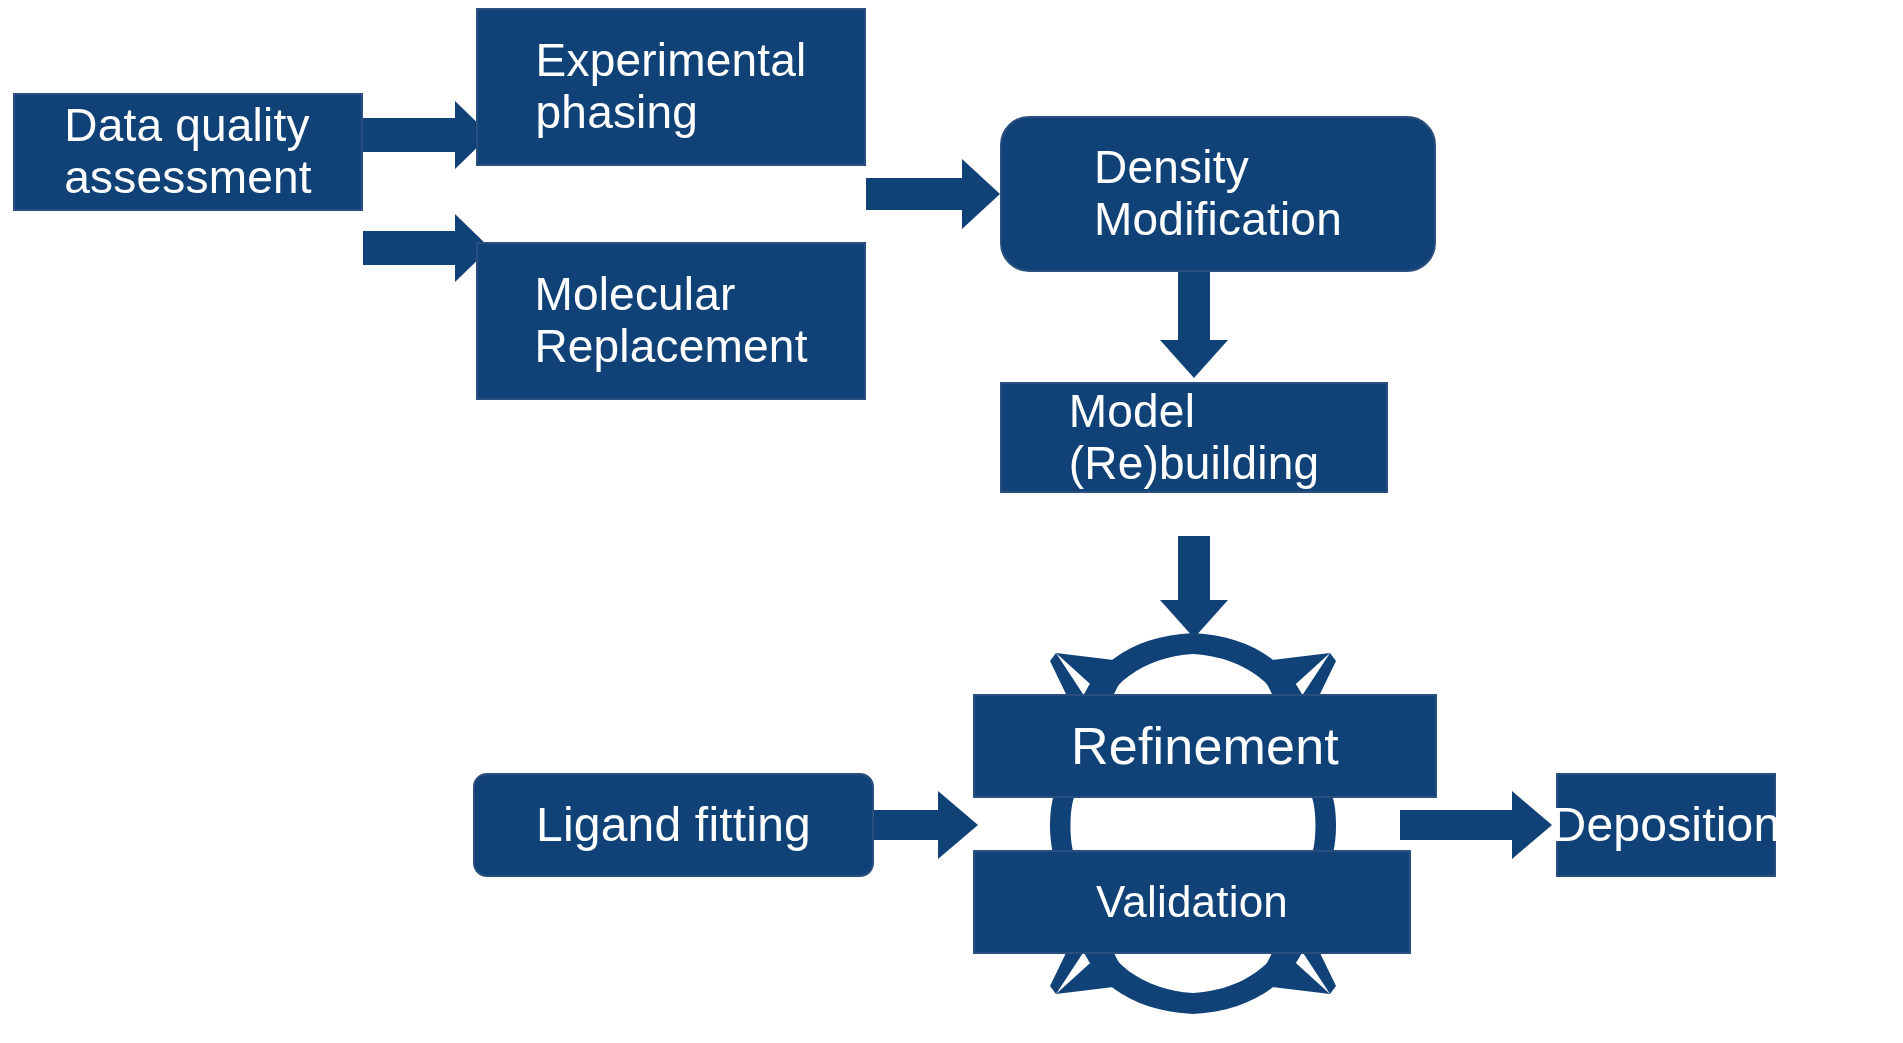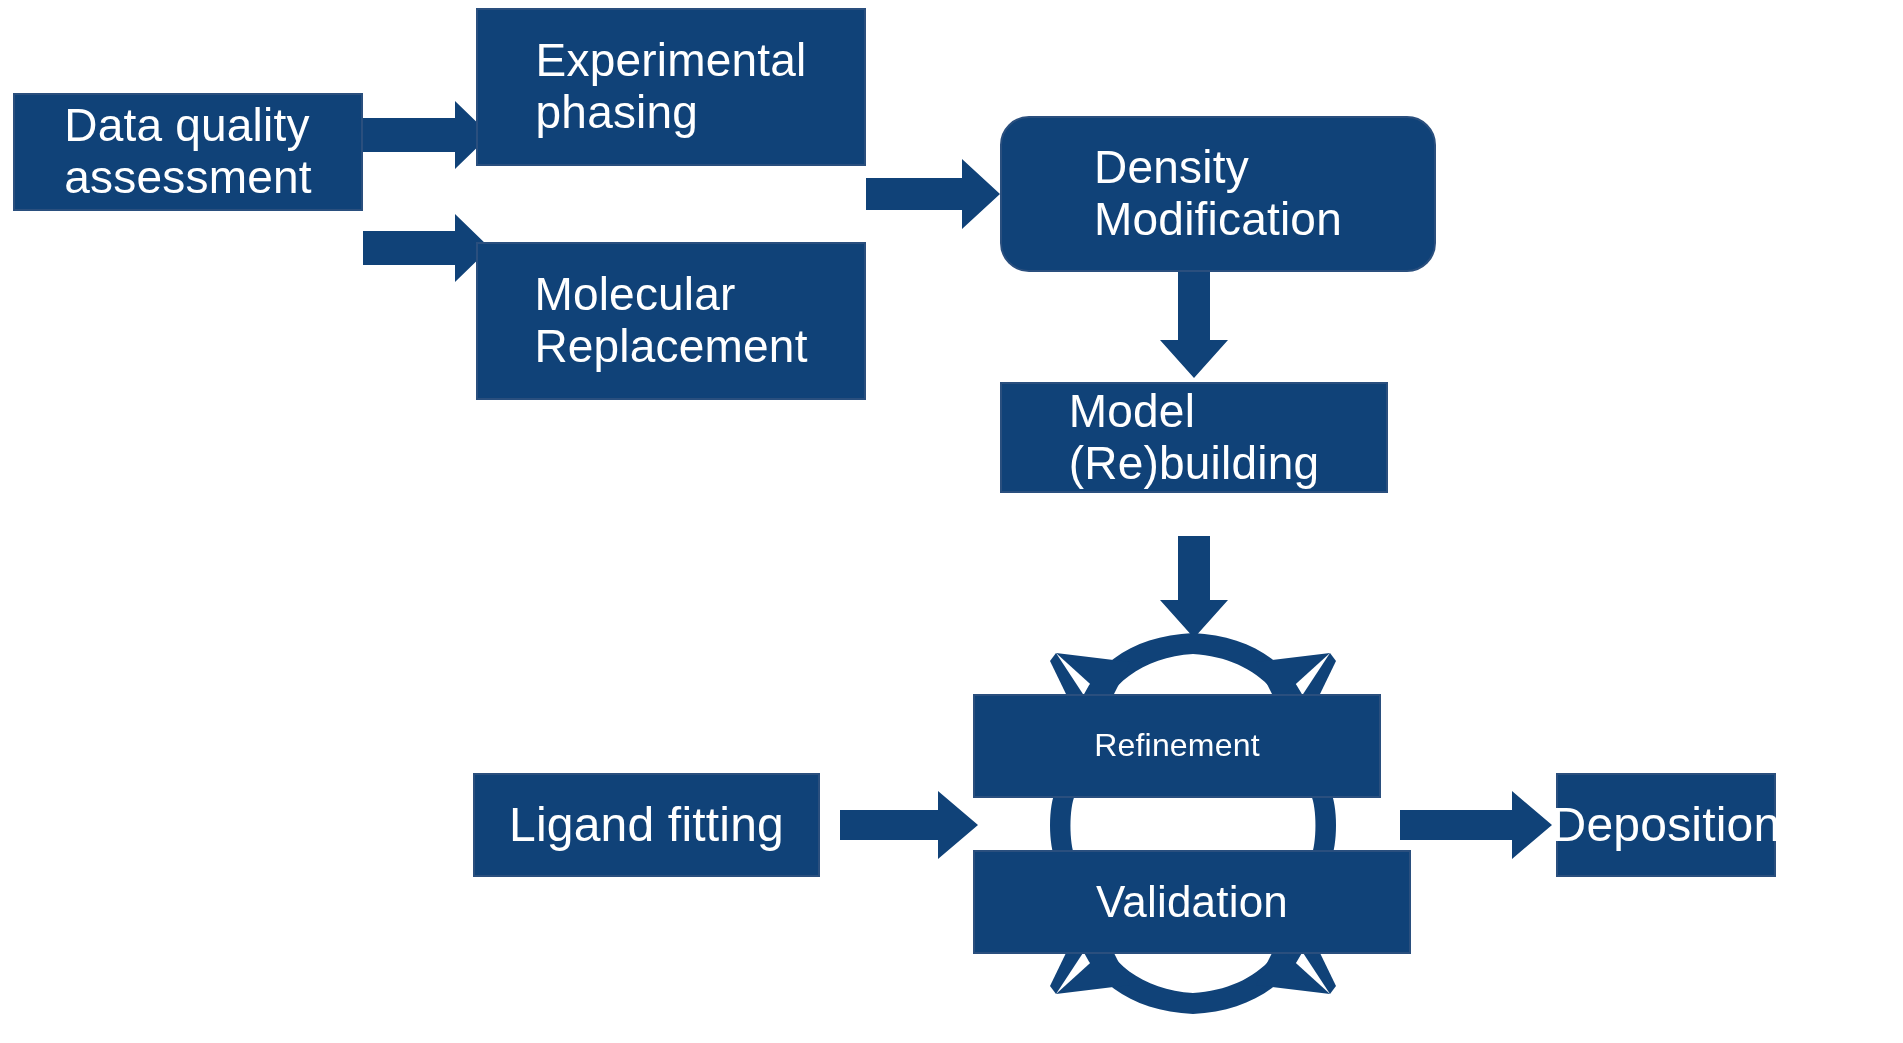--- a/index.html
+++ b/index.html
@@ -130,21 +130,21 @@
 
       <path d="M1330,994 L1256,985 L1276,945 Z"></path>
       <path d="M1330,994 L1288,930 L1304,920 L1336,986 Z"></path>
 
       <path d="M1056,790 C1048,805 1048,845 1056,862 L1075,857 C1069,843 1069,808 1075,795 Z"></path>
 
       <path d="M1330,790 C1338,805 1338,845 1330,862 L1311,857 C1317,843 1317,808 1311,795 Z"></path>
     </g>
   </svg>
 
-  <div class="node" style="left:973px; top:694px; width:408px; height:104px; font-size:32px;">Refinement</div>
+  <div class="node" style="left:973px; top:694px; width:464px; height:104px; font-size:52px;">Refinement</div>
 
   <div class="node" style="left:973px; top:850px; width:438px; height:104px; font-size:44px;">Validation</div>
 
-  <div class="node" style="left:473px; top:773px; width:347px; height:104px; font-size:48px;">Ligand fitting</div>
+  <div class="node" style="left:473px; top:773px; width:401px; height:104px; font-size:48px;border-radius:14px;">Ligand fitting</div>
 
   <div class="node" style="left:1556px; top:773px; width:220px; height:104px; font-size:48px;">Deposition</div>
 
 </div>
 
 </body></html>

